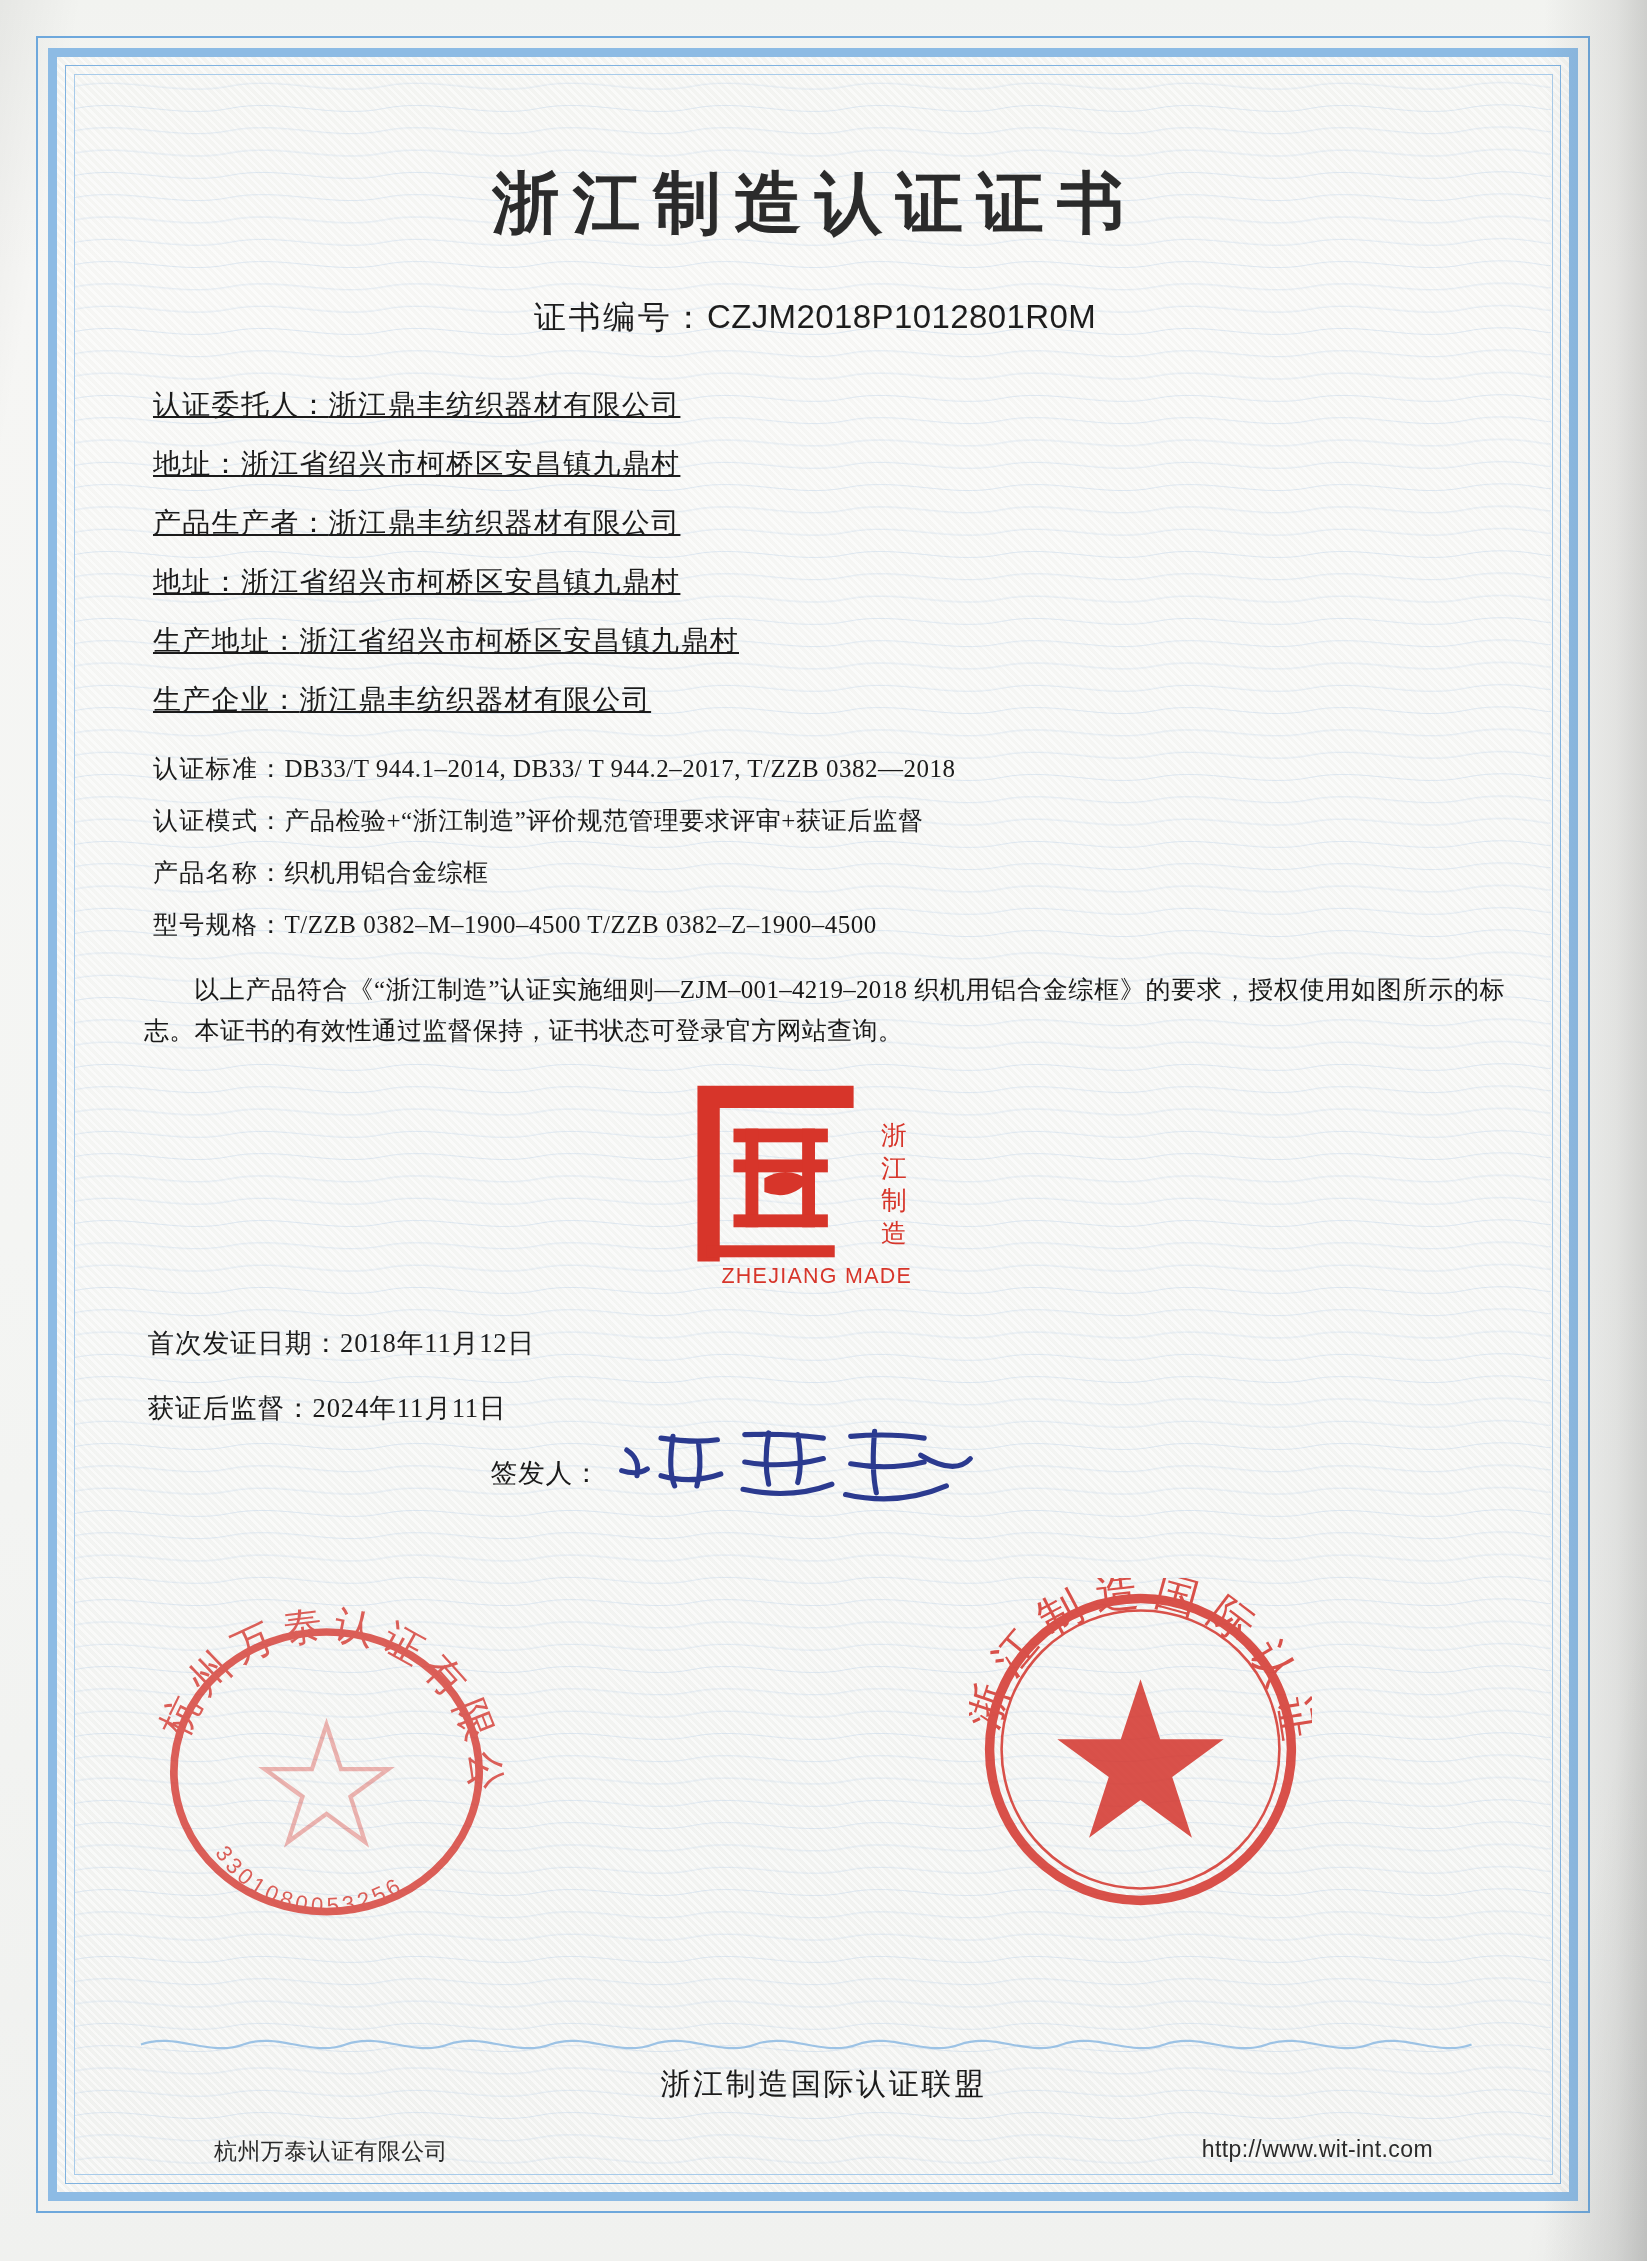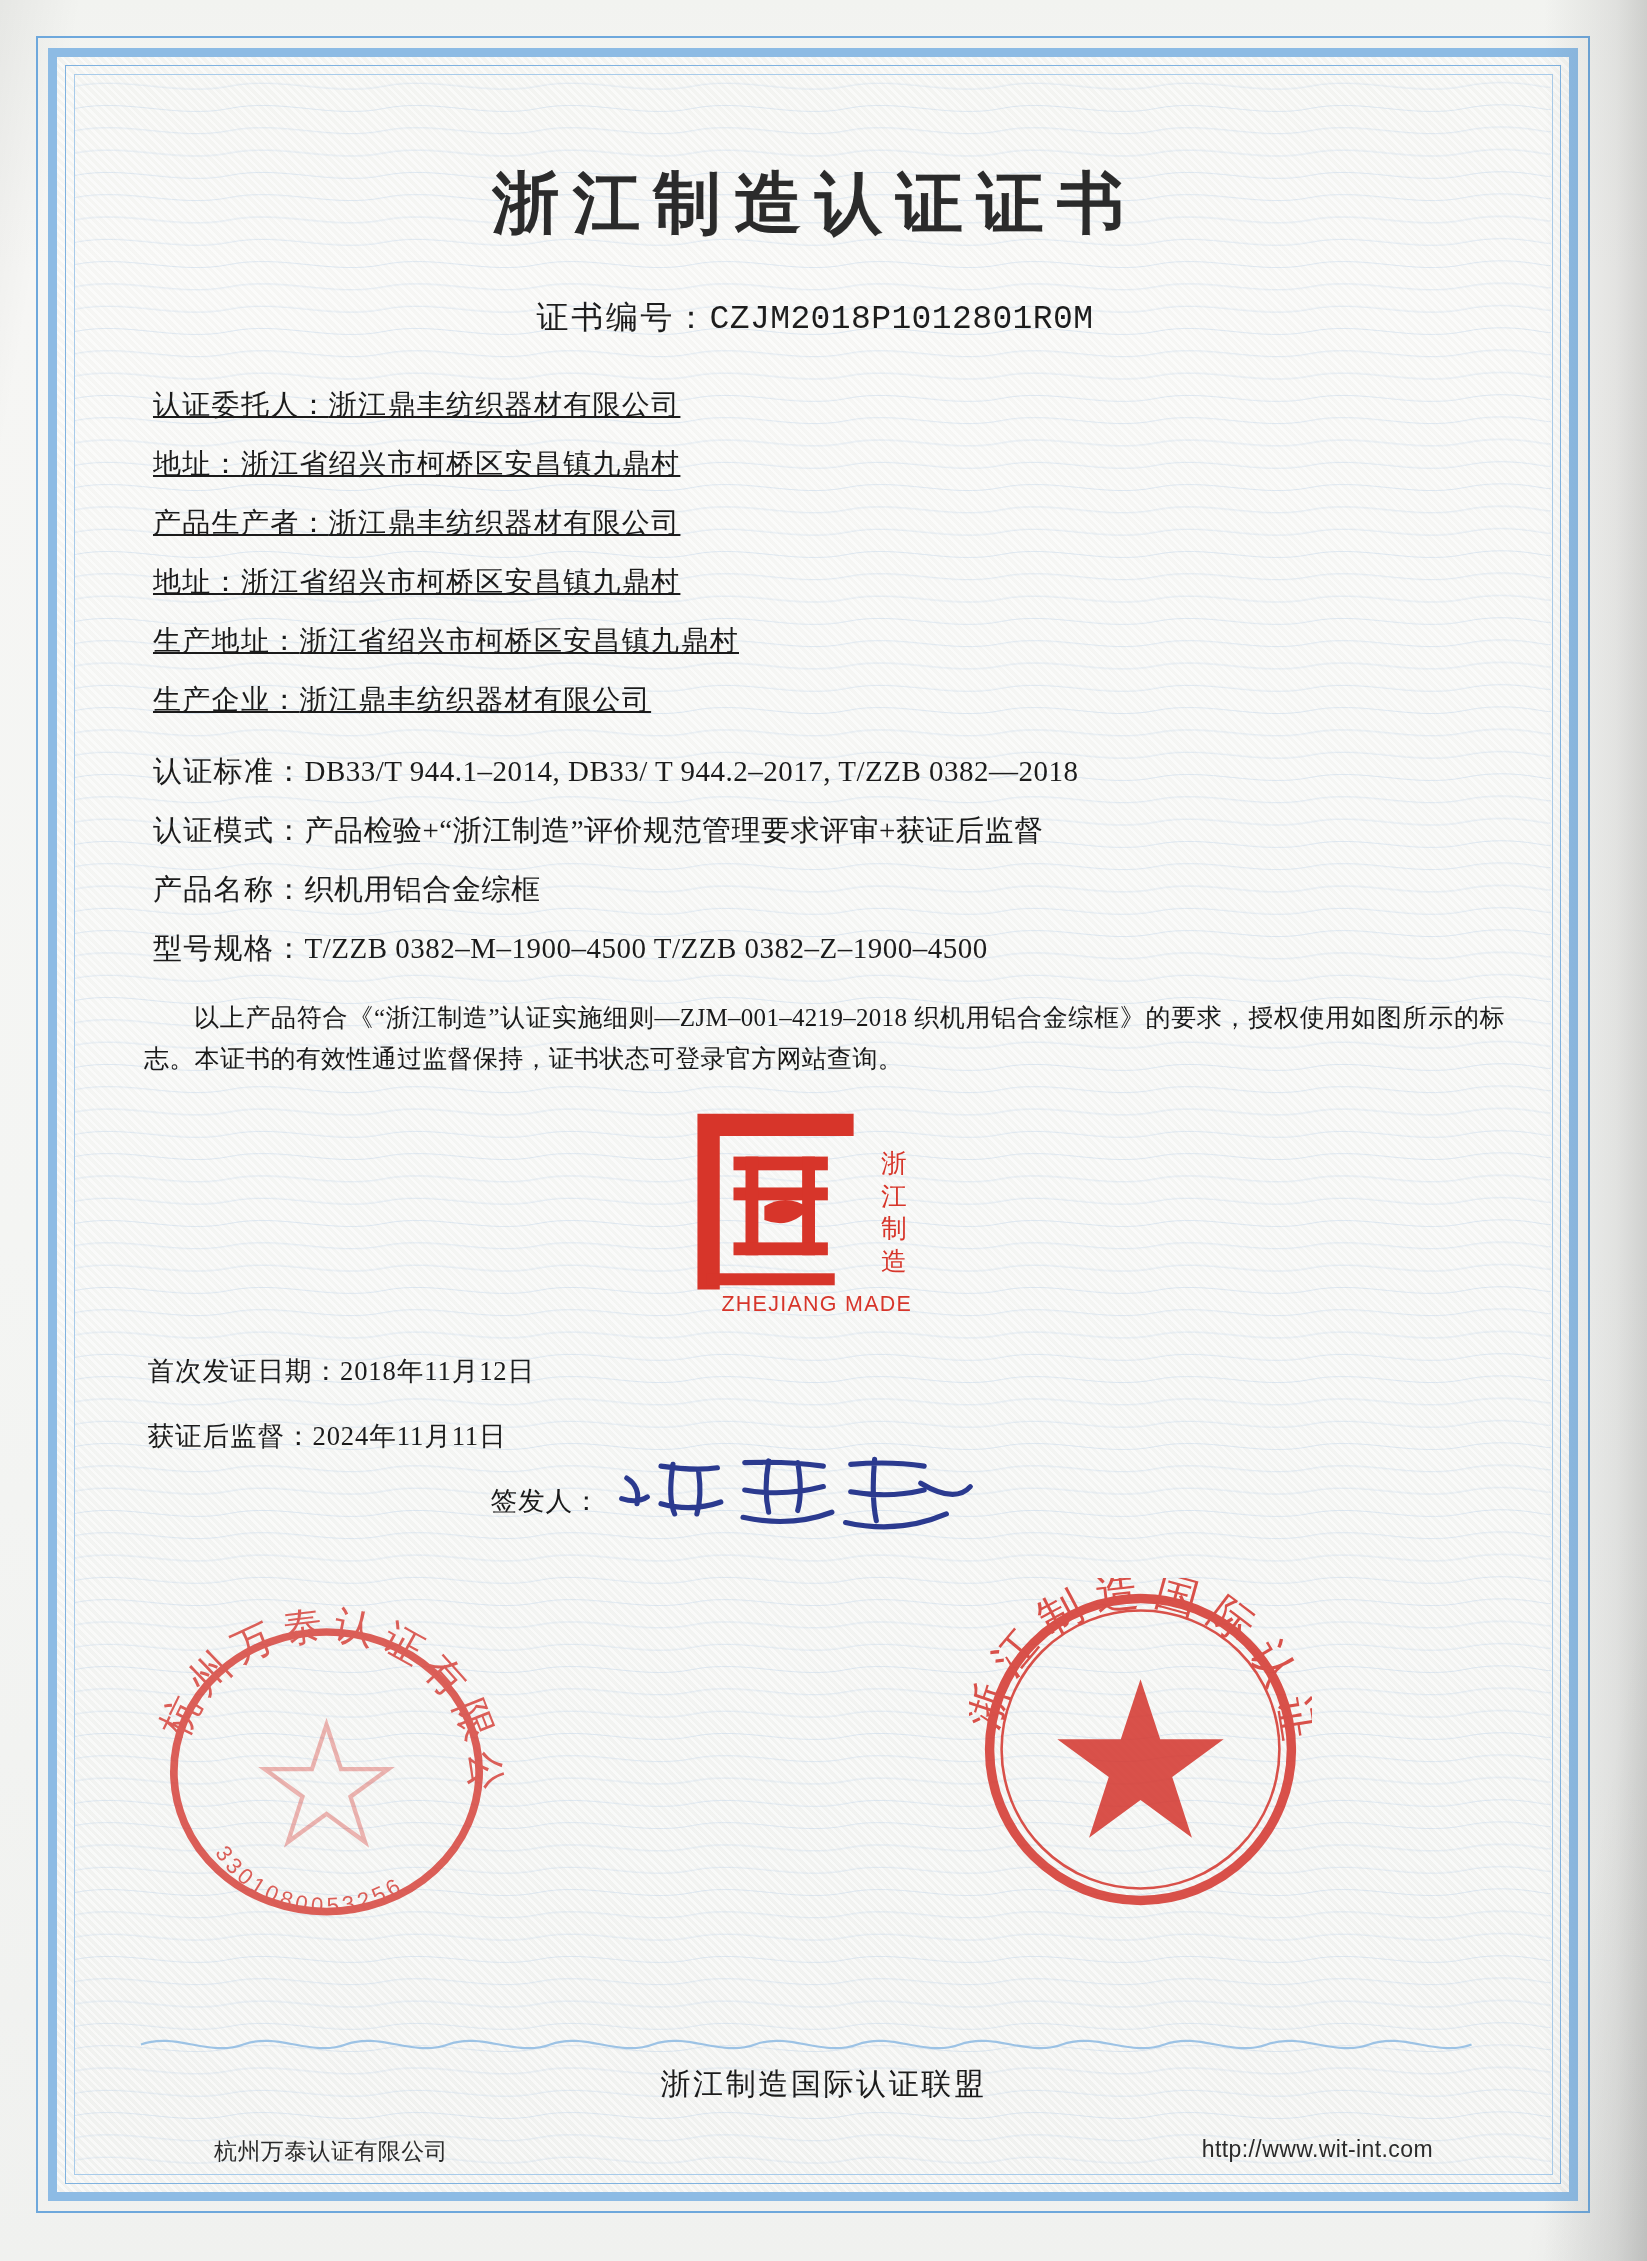--- a/index.html
+++ b/index.html
@@ -90,41 +90,41 @@
   }
 
   .cert-no {
     text-align: center;
     margin-top: 47px;
     font-size: 32px;
     color: #1d1d1d;
     letter-spacing: 0.9px;
   }
   .cert-no .label { letter-spacing: 2.6px; }
-  .cert-no .value { font-family: Liberation Mono, monospace; font-size: 33px; letter-spacing: 0.4px; }
+  .cert-no .value { font-family: Liberation Sans, sans-serif; font-size: 33px; letter-spacing: 0.4px; }
 
   .block-a {
     margin-top: 51px;
     padding-left: 33px;
   }
   .block-a .row {
     font-size: 28px;
     color: #1b1b1b;
     line-height: 1.0;
     margin-bottom: 31px;
     letter-spacing: 1.3px;
     text-decoration: underline;
   }
 
   .block-b {
     margin-top: 38px;
     padding-left: 33px;
   }
   .block-b .row {
-    font-size: 29px;
+    font-size: 25px;
     color: #1b1b1b;
     margin-bottom: 19px;
     letter-spacing: 0.5px;
   }
   .block-b .row .k { letter-spacing: 1.3px; }
 
   .statement {
     margin-top: 29px;
     padding-left: 24px;
     padding-right: 5.1px;

